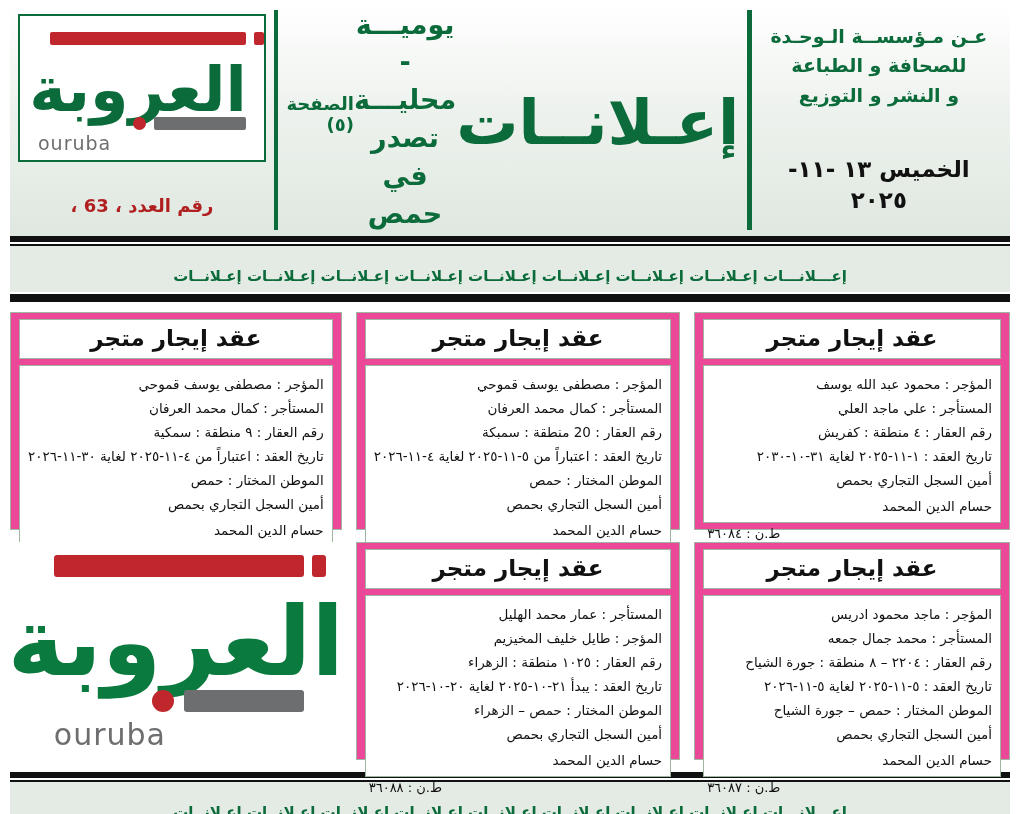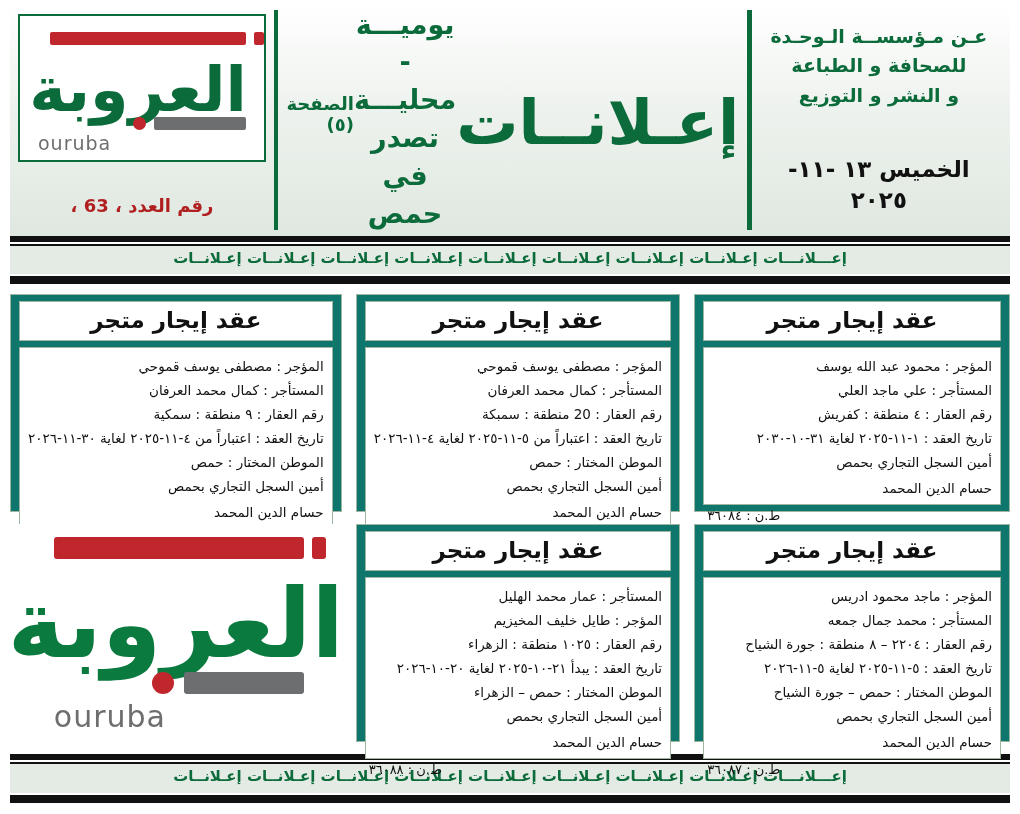--- a/index.html
+++ b/index.html
@@ -141,35 +141,35 @@
   .rule-thick { height: 6px; background: #111111; margin: 0 10px; }
   .rule-thin  { height: 2px; background: #111111; margin: 2px 10px 0 10px; }
   .banner-strip {
     margin: 0 10px;
     background: #e4eae4;
     color: #0b6b3a;
     font-weight: bold;
     font-size: 15px;
     letter-spacing: 1px;
     text-align: center;
-    padding: 2px 4px 6px 4px;
+    padding: 20px 4px 6px 4px;
     line-height: 1.35;
   }
 
   
   .ads {
     margin: 10px 10px 0 10px;
     display: grid;
     grid-template-columns: repeat(3, 1fr);
     grid-auto-rows: 218px;
     gap: 12px 14px;
   }
   .ad-card {
     border: 1px solid #9fb6a0;
-    background: #0f766e;
+    background: #ec4899;
     padding: 6px 8px 6px 8px;
     display: flex;
     flex-direction: column;
     position: relative;
   }
   .ad-title-box {
     border: 1px solid #9fb6a0;
     background: #ffffff;
     text-align: center;
     padding: 5px 4px 7px 4px;

